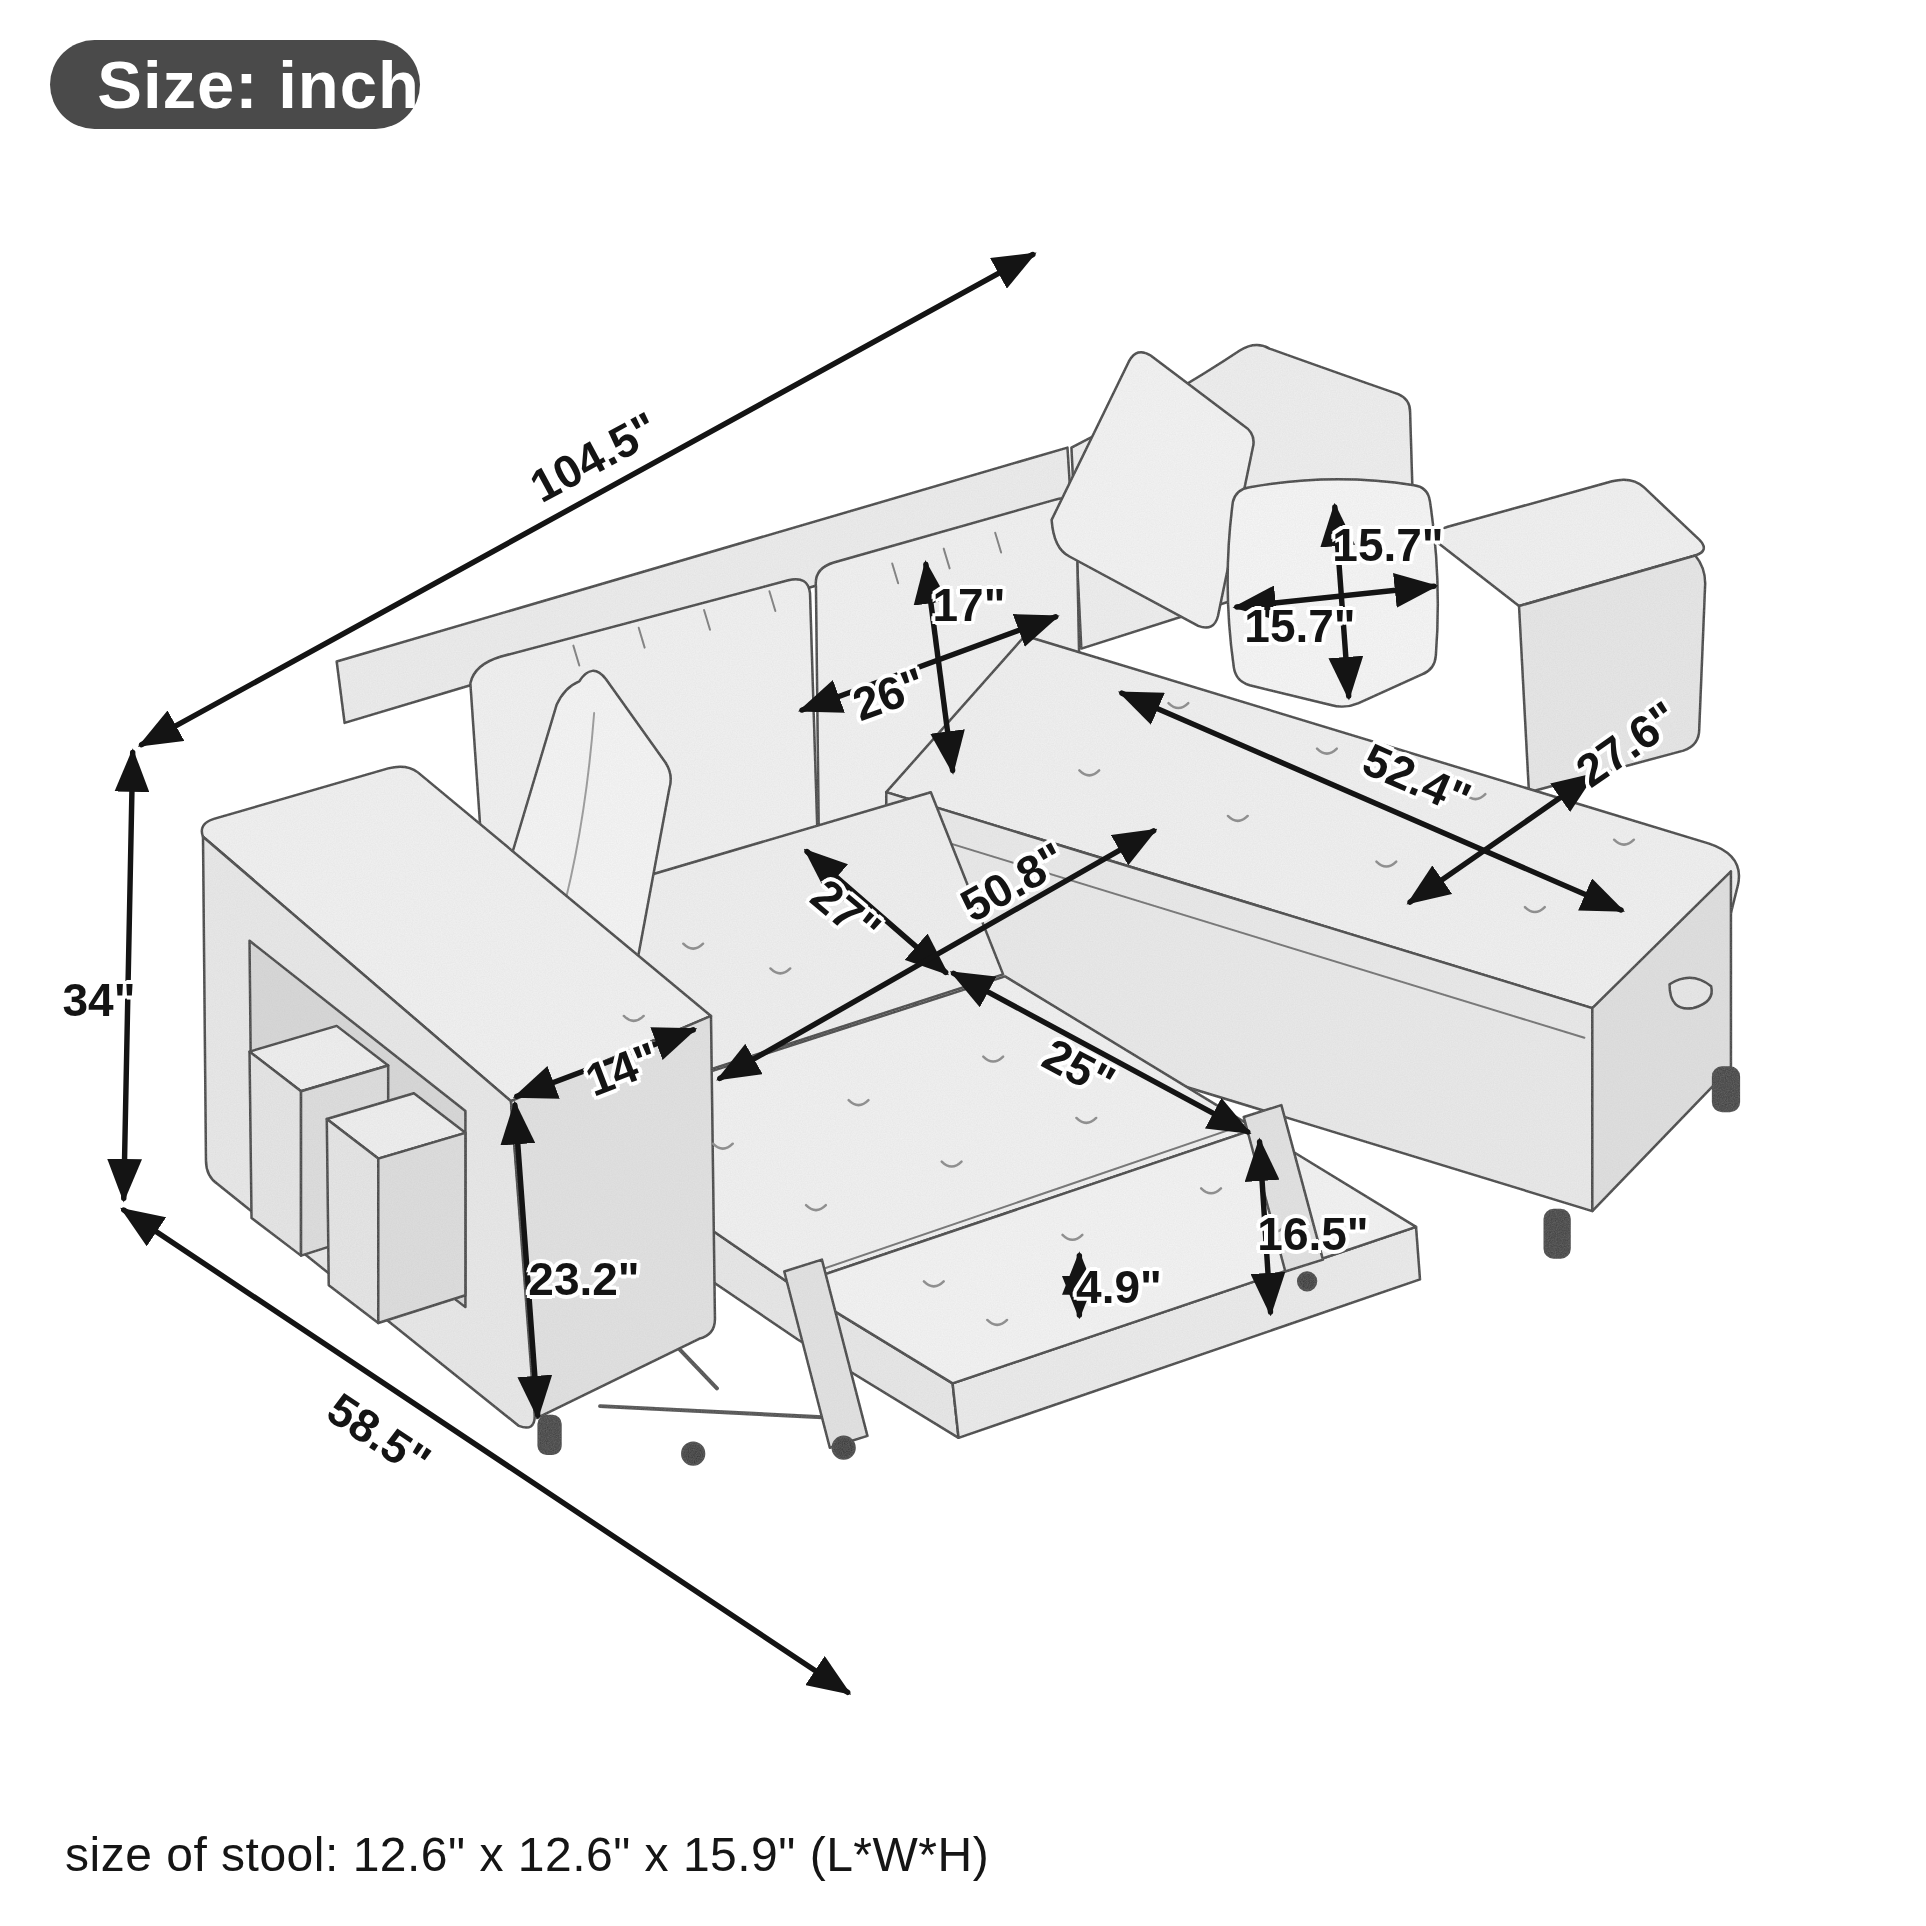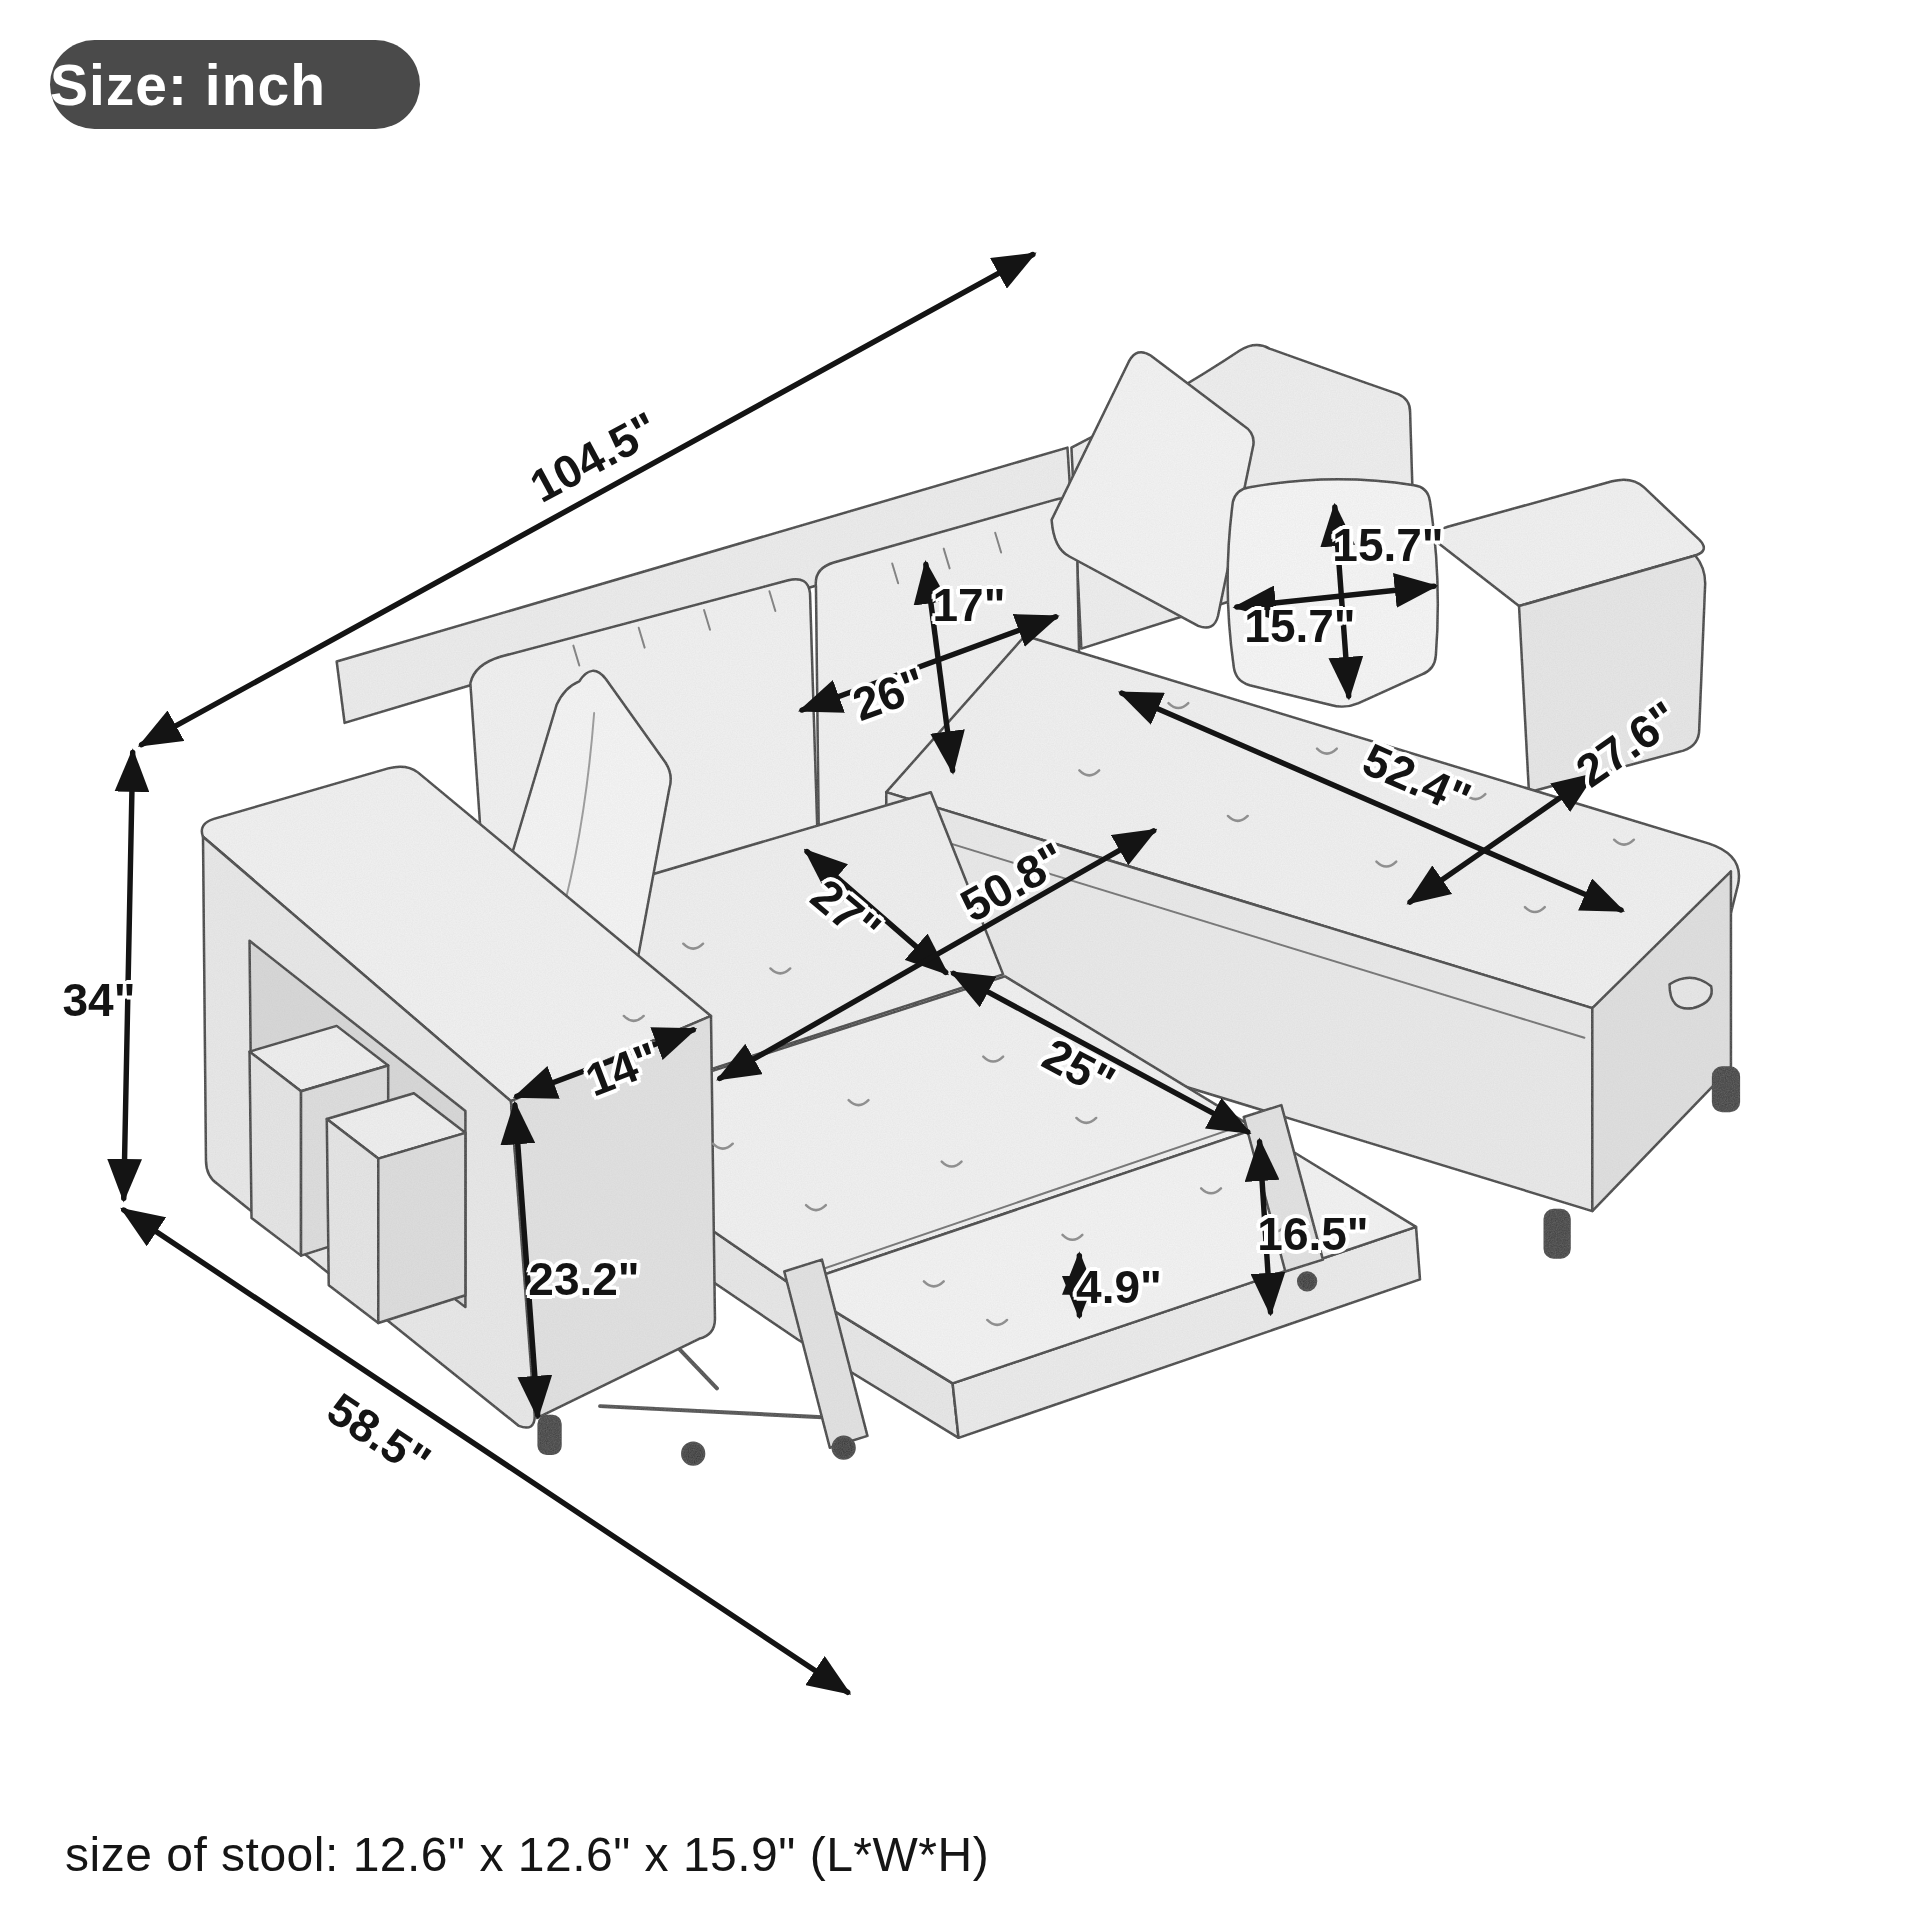--- a/index.html
+++ b/index.html
@@ -7,22 +7,22 @@
     position:relative;
     width:1927px;height:1927px;
     background:#ffffff;
     font-family:"Liberation Sans", sans-serif;
     overflow:hidden;
   }
   .size-badge{
     position:absolute;left:50px;top:40px;
     width:370px;height:89px;
     background:#4a4a4a;border-radius:46px;
-    display:flex;align-items:center;justify-content:flex-start;
-    color:#ffffff;font-size:57px;font-weight:700;letter-spacing:1px;
+    display:flex;align-items:center;justify-content:flex-end;
+    color:#ffffff;font-size:67px;font-weight:700;letter-spacing:1px;
   }
   .illustration{position:absolute;left:0;top:0;}
   .dim-label{
     position:absolute;
     transform:translate(-50%,-50%) rotate(var(--r,0deg));
     font-size:46px;font-weight:700;color:#141414;
     white-space:nowrap;line-height:1;
     text-shadow:
       -3px -3px 0 #fff, 3px -3px 0 #fff, -3px 3px 0 #fff, 3px 3px 0 #fff,
       0 -4px 0 #fff, 0 4px 0 #fff, -4px 0 0 #fff, 4px 0 0 #fff;

